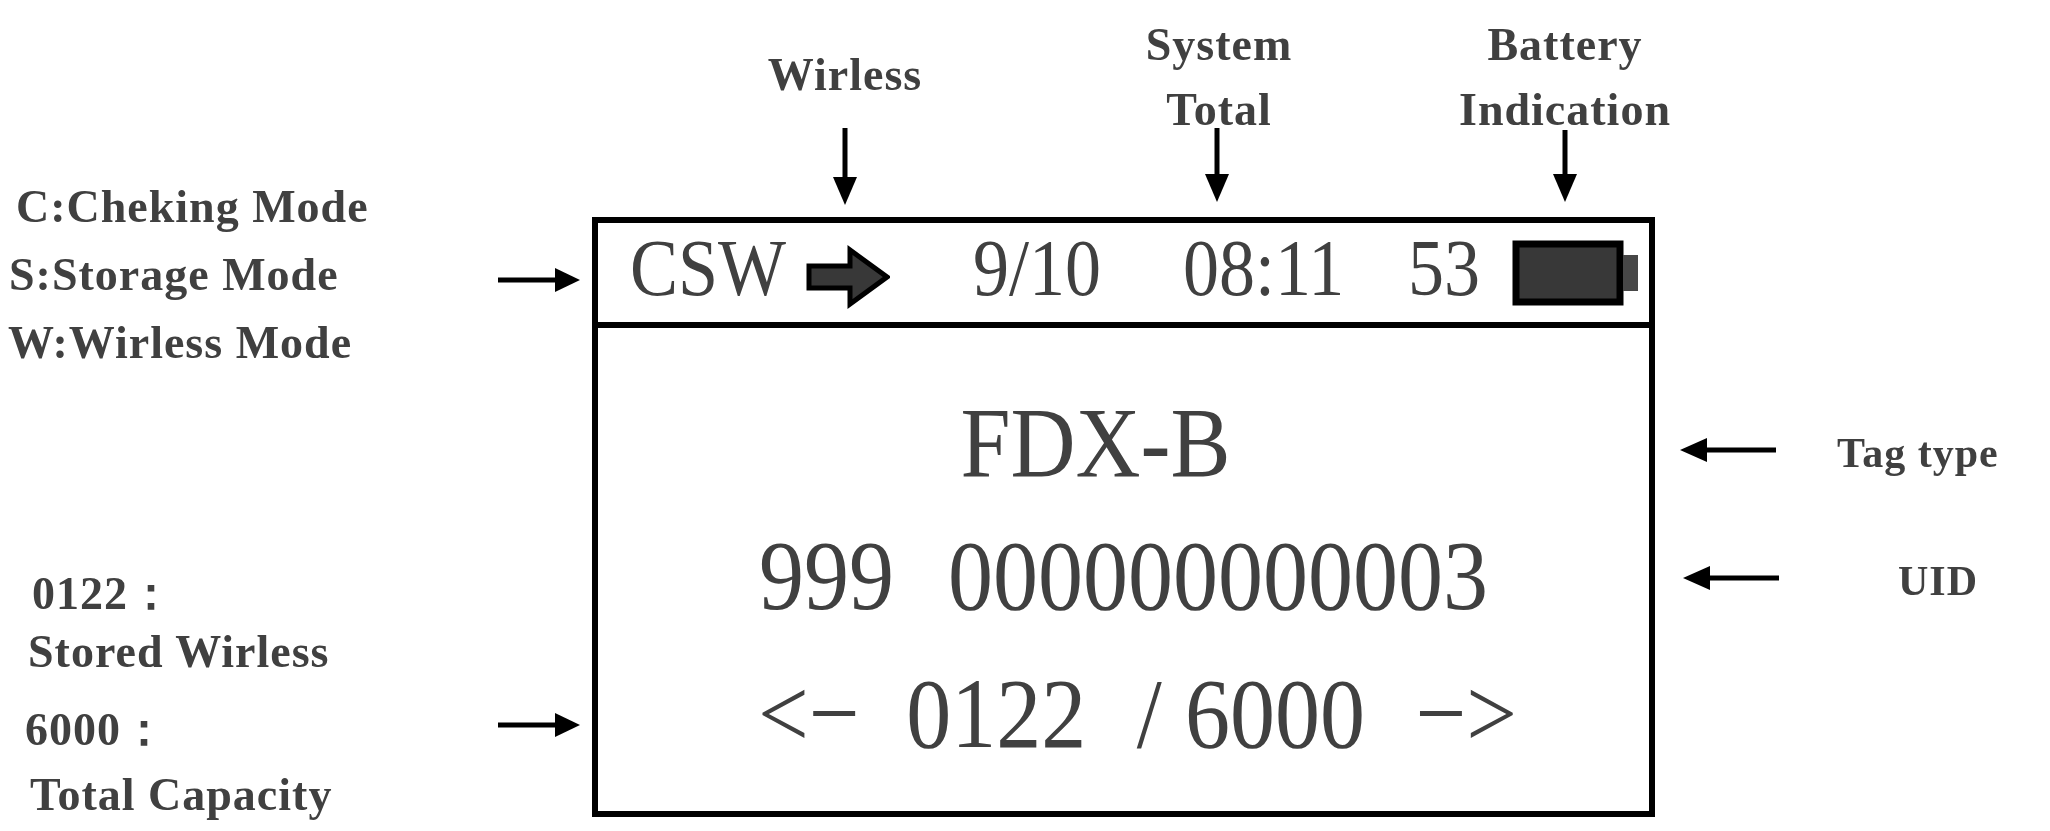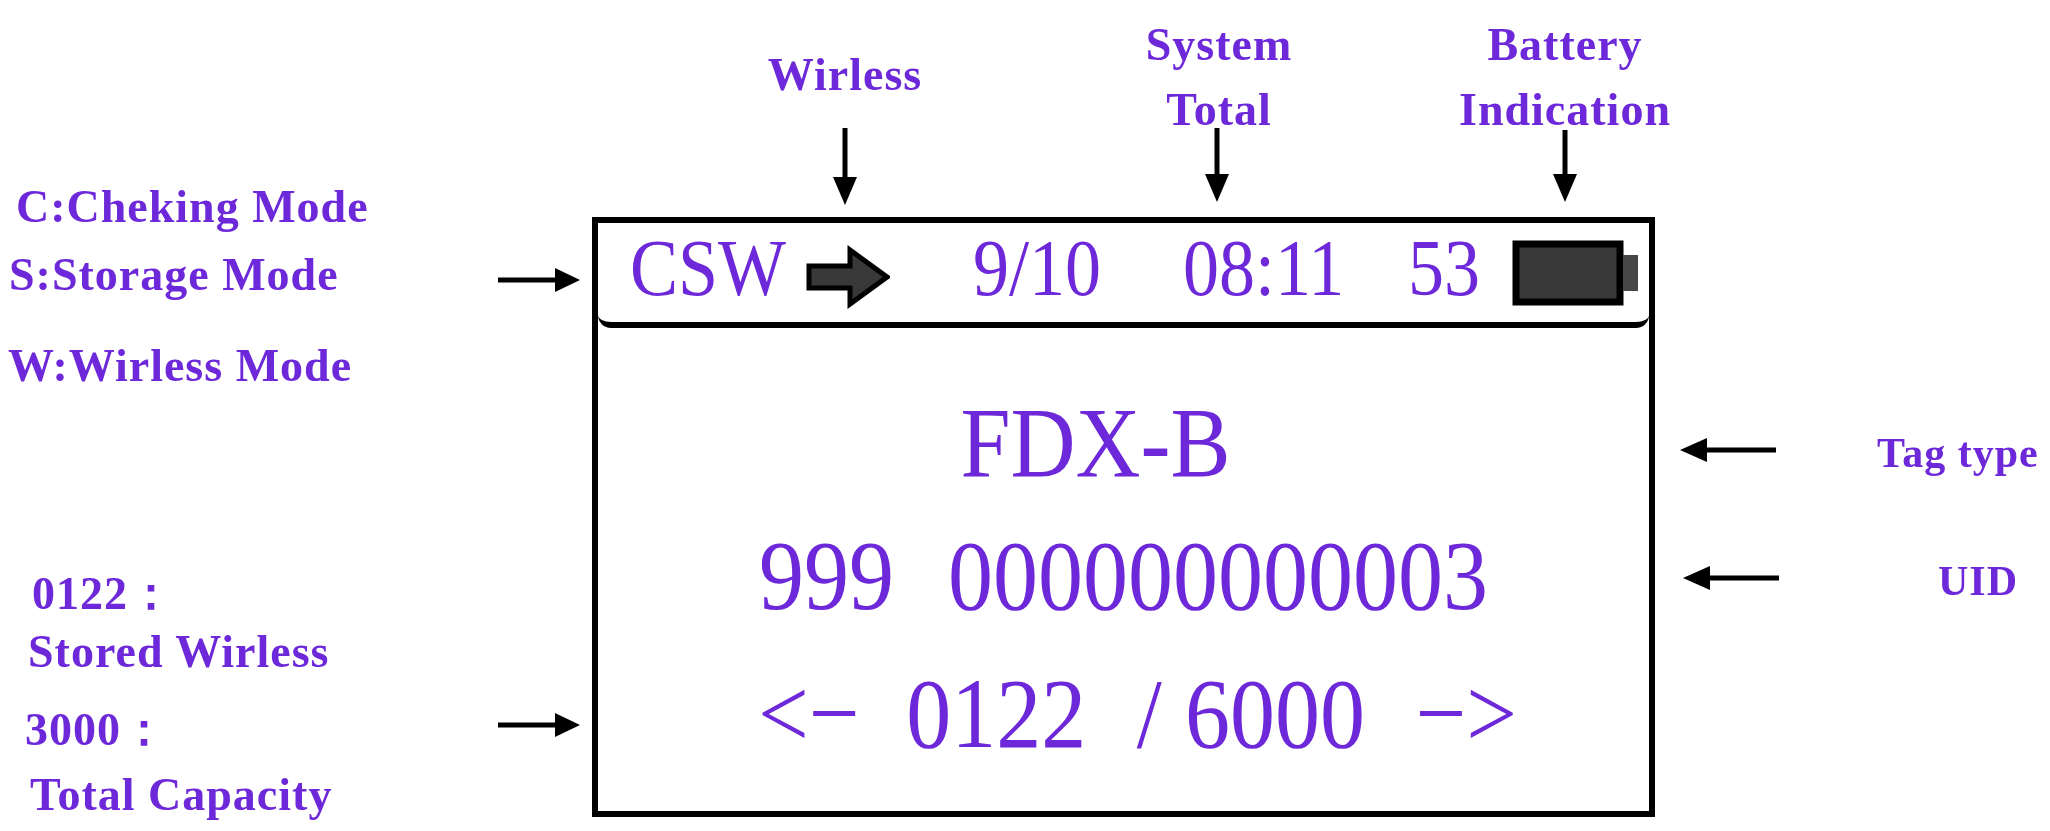--- a/index.html
+++ b/index.html
@@ -1,29 +1,29 @@
 <!DOCTYPE html>
 <html><head>
 <meta charset="utf-8">
 <style>
   html,body{margin:0;padding:0;background:#fff;}
   #stage{position:relative;width:2050px;height:831px;background:#fff;overflow:hidden;
-         font-family:"Liberation Serif","DejaVu Serif",serif;color:#6d28d9;}
+         font-family:"Liberation Serif","DejaVu Serif",serif;color:#404040;}
 
   
   .callout{position:absolute;font-weight:bold;font-size:46px;line-height:65px;
            white-space:nowrap;letter-spacing:1px;}
   .callout.center{transform:translateX(-50%);text-align:center;}
-  .callout.small{font-size:42px;margin-left:40px;}
+  .callout.small{font-size:42px;}
 
   
   #lcd{position:absolute;left:592px;top:217px;width:1051px;height:588px;
        border:6px solid #000;background:#fff;}
   #status-bar{position:absolute;left:0;top:0;width:100%;height:99px;
-              border-bottom:6px solid #000;border-radius:13px;}
+              border-bottom:6px solid #000;}
   .lcd-text{position:absolute;font-family:"Liberation Serif","DejaVu Serif",serif;
             white-space:nowrap;transform:scaleX(0.9);transform-origin:left center;}
   .status-item{font-size:80px;line-height:80px;top:5px;}
   .lcd-line{position:absolute;left:0;right:0;text-align:center;
             font-size:100px;line-height:100px;white-space:nowrap;
             transform:scaleX(0.9);transform-origin:center;}
 
   .abs{position:absolute;}
   svg{display:block;}
 </style>
@@ -57,31 +57,31 @@
   </div>
   <div class="abs" style="left:1552px;top:130px;">
     <svg width="26" height="72" viewBox="0 0 26 72">
       <line x1="13" y1="0" x2="13" y2="47" stroke="#000" stroke-width="5"></line>
       <polygon points="1,44 25,44 13,72" fill="#000"></polygon>
     </svg>
   </div>
 
   <div class="callout" style="left:16px;top:174px;">C:Cheking Mode</div>
   <div class="callout" style="left:9px;top:242px;">S:Storage Mode</div>
-  <div class="callout" style="left:8px;top:310px;margin-top:23px;">W:Wirless Mode</div>
+  <div class="callout" style="left:8px;top:310px;">W:Wirless Mode</div>
   <div class="abs" style="left:498px;top:264px;">
     <svg width="82" height="32" viewBox="0 0 82 32">
       <line x1="0" y1="16" x2="60" y2="16" stroke="#000" stroke-width="5"></line>
       <polygon points="57,4 57,28 82,16" fill="#000"></polygon>
     </svg>
   </div>
 
   <div class="callout" style="left:32px;top:561px;">0122：</div>
   <div class="callout" style="left:28px;top:619px;">Stored Wirless</div>
-  <div class="callout" style="left:25px;top:697px;">3000：</div>
+  <div class="callout" style="left:25px;top:697px;">6000：</div>
   <div class="callout" style="left:30px;top:762px;">Total Capacity</div>
   <div class="abs" style="left:498px;top:709px;">
     <svg width="82" height="32" viewBox="0 0 82 32">
       <line x1="0" y1="16" x2="60" y2="16" stroke="#000" stroke-width="5"></line>
       <polygon points="57,4 57,28 82,16" fill="#000"></polygon>
     </svg>
   </div>
 
   <div class="abs" style="left:1680px;top:434px;">
     <svg width="96" height="32" viewBox="0 0 96 32">

